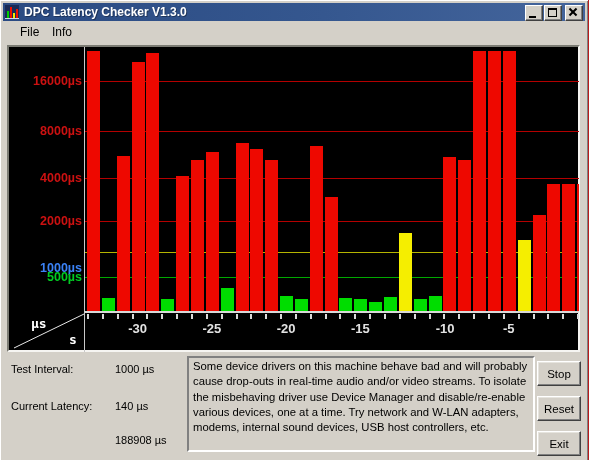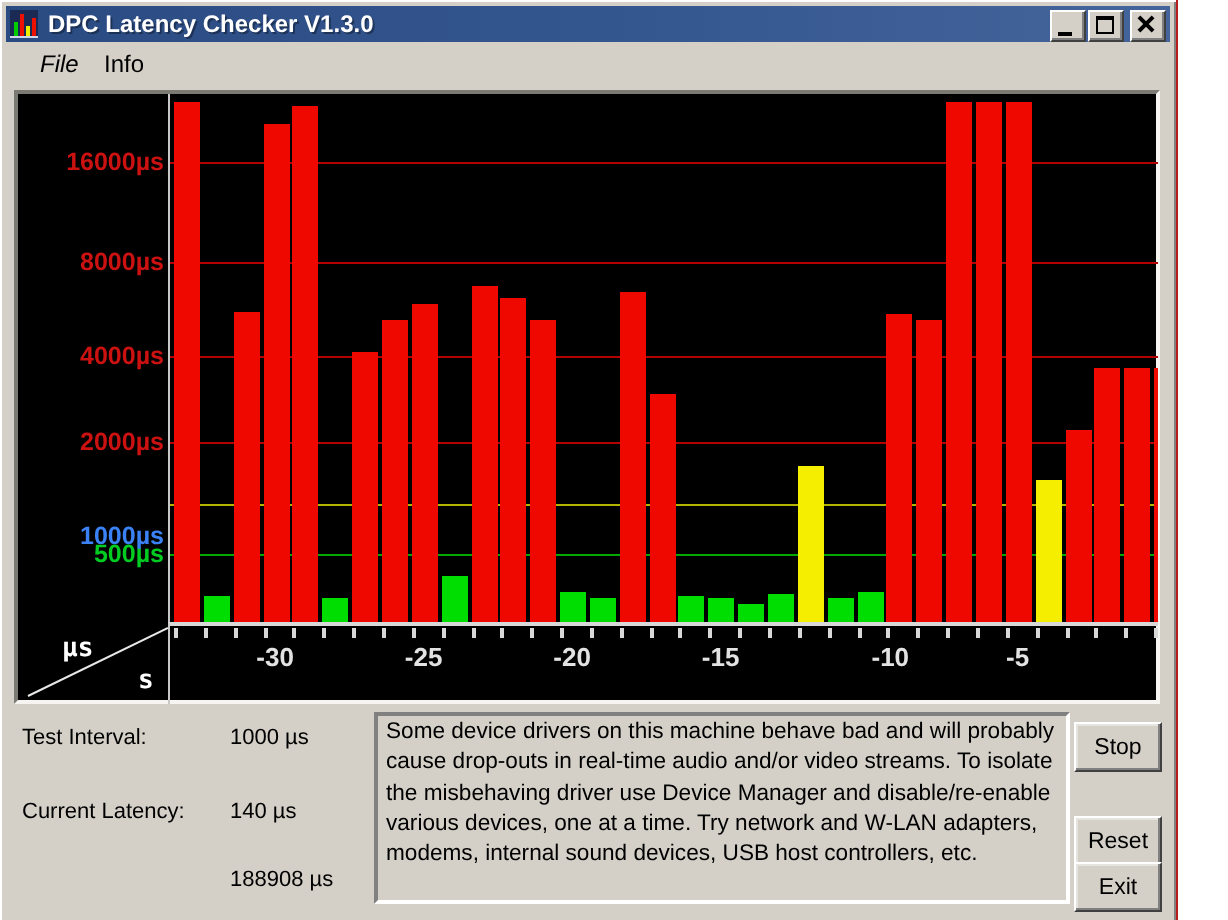--- a/index.html
+++ b/index.html
@@ -79,21 +79,21 @@
           <span class="g-max"></span>
         </div>
       <div class="winbtn gap">
           <span class="g-x1"></span>
           <span class="g-x2"></span>
         </div>
     </div>
   </div>
 
   <div class="menubar">
-    <span class="menu-item" style="left:14px;font-style:italic;">File</span>
+    <span class="menu-item" style="left:14px;">File</span>
     <span class="menu-item" style="left:46px;text-align:center;">Info</span>
   </div>
 
   <div class="chart-frame">
     <div class="chart-black">
       <div class="ylabels">
           <div class="ylab" style="top: 27px; color: rgb(204, 17, 17);">16000µs</div>
           <div class="ylab" style="top: 77px; color: rgb(204, 17, 17);">8000µs</div>
           <div class="ylab" style="top: 124px; color: rgb(204, 17, 17); padding-left: 32px;">4000µs</div>
           <div class="ylab" style="top: 167px; color: rgb(204, 17, 17);">2000µs</div>
@@ -197,17 +197,17 @@
   <div class="panel">
     <span class="f-label" style="top:11px;">Test Interval:</span>
     <span class="f-value" style="top:11px;">1000 µs</span>
     <span class="f-label" style="top:48px;">Current Latency:</span>
     <span class="f-value" style="top:48px;">140 µs</span>
     <span class="f-value" style="top:82px;">188908 µs</span>
 
     <div class="infobox">Some device drivers on this machine behave bad and will probably cause drop-outs in real-time audio and/or video streams. To isolate the misbehaving driver use Device Manager and disable/re-enable various devices, one at a time. Try network and W-LAN adapters, modems, internal sound devices, USB host controllers, etc.</div>
 
     <div class="btn95" style="top:9px;">Stop</div>
-    <div class="btn95" style="top:56px;">Reset</div>
+    <div class="btn95" style="top:44px;">Reset</div>
     <div class="btn95" style="top:79px;">Exit</div>
   </div>
 
 </div>
 
 </body></html>

